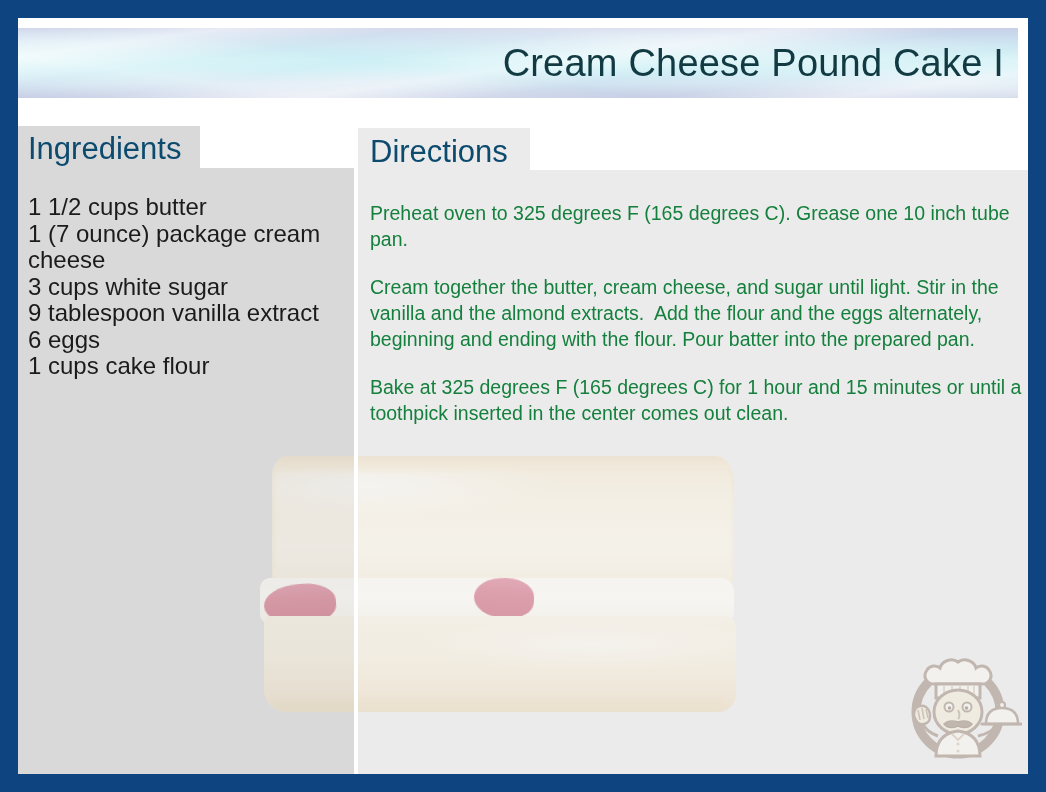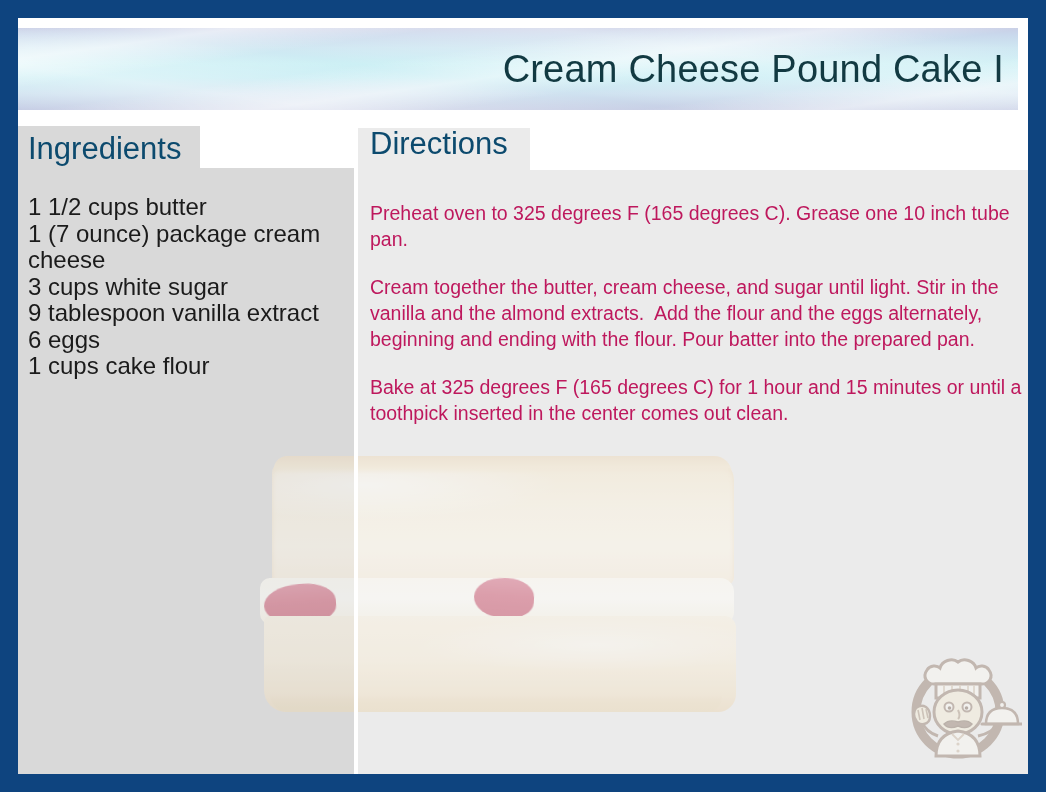--- a/index.html
+++ b/index.html
@@ -30,21 +30,21 @@
     background: #ffffff;
     overflow: hidden;
   }
 
   
   .banner {
     position: absolute;
     left: 0px;
     top: 10px;
     width: 1000px;
-    height: 82px;
+    height: 70px;
     background:
       linear-gradient(172deg,
          rgba(255,255,255,0.00) 0%,
          rgba(255,255,255,0.55) 14%,
          rgba(255,255,255,0.00) 27%,
          rgba(255,255,255,0.00) 38%,
          rgba(255,255,255,0.50) 52%,
          rgba(255,255,255,0.00) 64%,
          rgba(255,255,255,0.00) 76%,
          rgba(255,255,255,0.45) 88%,
@@ -110,21 +110,21 @@
   }
 
   .section-heading {
     position: absolute;
     font-size: 31px;
     color: #0c4a6e;
     white-space: nowrap;
     z-index: 6;
   }
   .heading-ingredients { left: 10px;  top: 113px; }
-  .heading-directions  { left: 352px; top: 108px; }
+  .heading-directions  { left: 352px; top: 116px; }
 
   
   .ingredients-list {
     position: absolute;
     left: 10px;
     top: 176px;
     width: 320px;
     z-index: 6;
     font-size: 24px;
     line-height: 26.5px;
@@ -136,21 +136,21 @@
 
   
   .directions-body {
     position: absolute;
     left: 352px;
     top: 182px;
     width: 660px;
     z-index: 6;
     font-size: 19.5px;
     line-height: 26px;
-    color: #be185d;
+    color: #15803d;
   }
   .directions-body p {
     margin: 0 0 22px 0;
     white-space: pre-wrap;
   }
   .directions-body p:last-child { margin-bottom: 16px; }
 
   
   .cake-photo {
     position: absolute;

